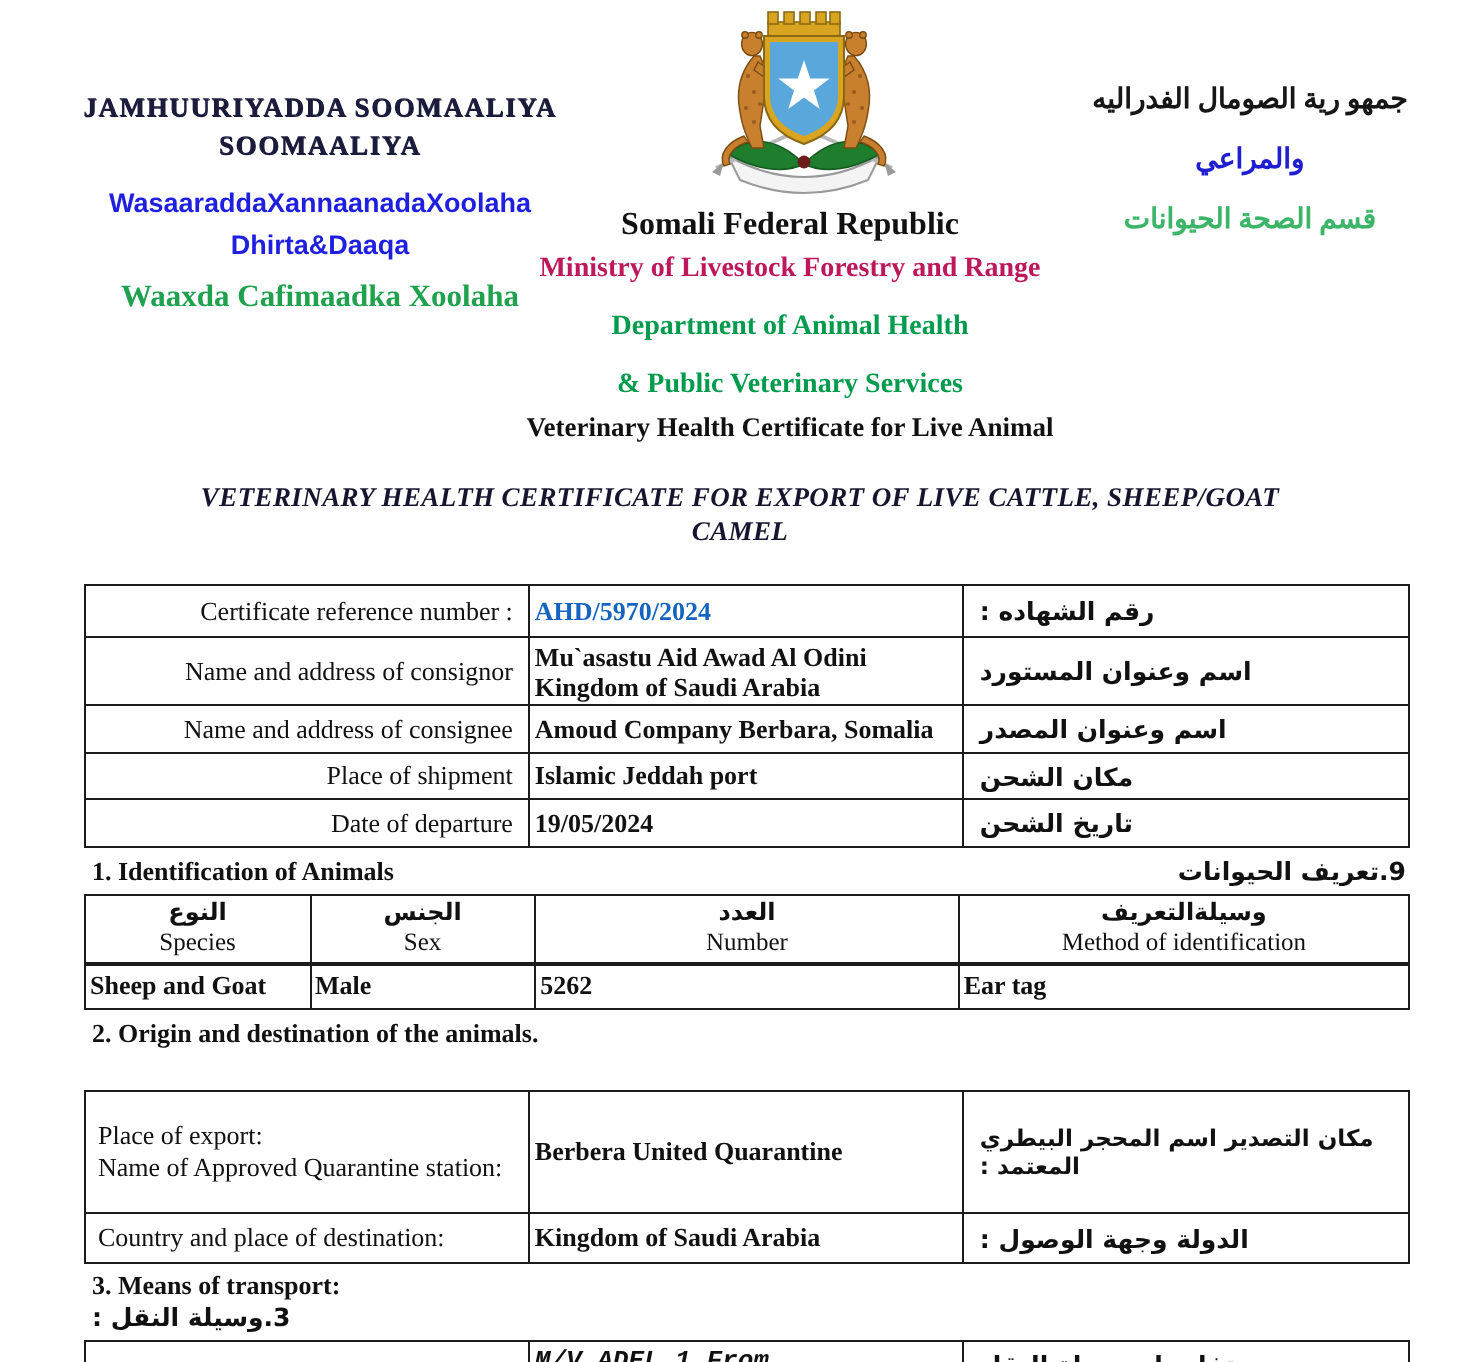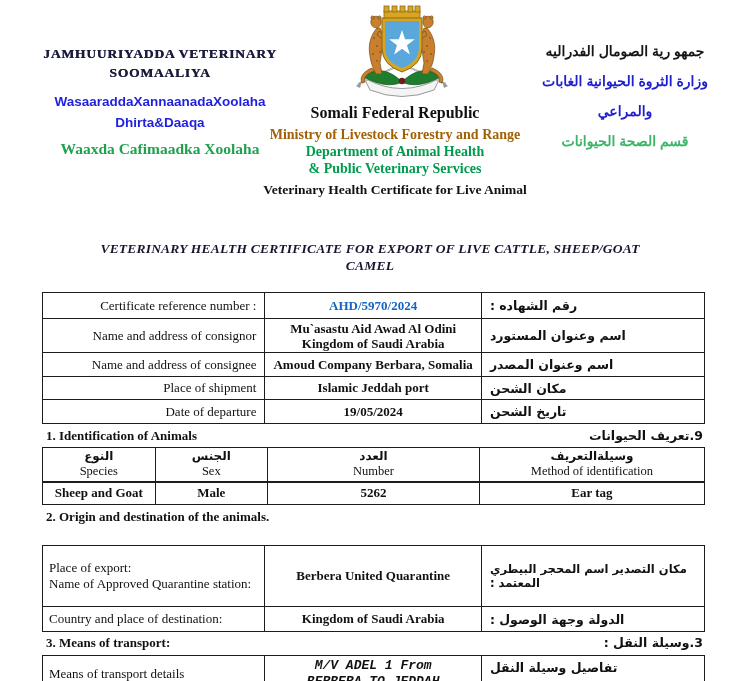--- a/index.html
+++ b/index.html
@@ -1,55 +1,55 @@
 <!DOCTYPE html>
 <html><head>
 <meta charset="utf-8">
 <style>
   * { margin:0; padding:0; box-sizing:border-box; }
   body { background:#fff; font-family:"Liberation Serif","DejaVu Serif",serif; color:#111; }
   .page { position:relative; width:740px; height:681px; overflow:hidden; background:#fff; }
 
-  .ar { font-family:Liberation Sans, sans-serif; direction:rtl; }
+  .ar { font-family:Liberation Serif, serif; direction:rtl; }
 
   
   .hdr-left { position:absolute; left:36px; top:44px; width:248px; text-align:center; }
   .hdr-left .deco { font-weight:bold; font-size:13.5px; letter-spacing:0.8px; color:#1b1b3c;
                     text-shadow:0.4px 0.4px 0 #1b1b3c; line-height:19px; }
   .hdr-left .blue-sans { font-family:"Liberation Sans",sans-serif; font-weight:bold;
                     font-size:13.5px; color:#1f1fe0; line-height:21px; margin-top:7px; }
   .hdr-left .green-serif { font-weight:bold; font-size:15.5px; color:#1fa14e; margin-top:7px; }
 
   .emblem { position:absolute; left:346px; top:4px; width:112px; height:100px; }
 
   .hdr-center { position:absolute; left:205px; top:104px; width:380px; text-align:center; }
   .hdr-center .country { font-weight:bold; font-size:16px; color:#111; }
-  .hdr-center .ministry { font-weight:bold; font-size:14px; color:#a16207; margin-top:5px; }
-  .hdr-center .dept { font-weight:bold; font-size:14px; color:#009b4c; margin-top:1px; }
+  .hdr-center .ministry { font-weight:bold; font-size:14px; color:#be185d; margin-top:5px; }
+  .hdr-center .dept { font-weight:bold; font-size:14px; color:#009b4c; margin-top:13px; }
   .hdr-center .cert { font-weight:bold; font-size:13.5px; color:#111; margin-top:5px; }
   .hdr-center .cert-ar { font-weight:bold; font-size:13px; color:#22a456; margin-top:2px; }
 
   .hdr-right { position:absolute; left:522px; top:36px; width:206px; text-align:center; }
   .hdr-right div { font-weight:bold; font-size:14px; line-height:30px; }
   .hdr-right .l-black { color:#161616; }
   .hdr-right .l-blue { color:#1f1fd0; }
   .hdr-right .l-green { color:#3cb569; }
 
   
   .doc-title { position:absolute; top:240px; left:0; width:740px; text-align:center;
                font-weight:bold; font-style:italic; font-size:13.5px; color:#15152e;
                line-height:17px; letter-spacing:0.2px; }
 
   
   .content { position:absolute; left:42px; top:292px; width:663px; }
   table { width:100%; border-collapse:collapse; table-layout:fixed; }
   td { border:1.5px solid #1c1c1c; font-size:13px; vertical-align:middle; overflow:hidden; }
   .lbl-r { text-align:right; padding:1px 8px 1px 4px; }
   .lbl-l { text-align:left; padding:1px 4px 1px 6px; }
-  .val { text-align:center; font-weight:bold; padding:1px 2px; }
+  .val { text-align:left; font-weight:bold; padding:1px 2px; }
   .ar-cell { font-family:"DejaVu Sans",sans-serif; direction:rtl; text-align:left;
              font-weight:bold; font-size:12.5px; padding:1px 4px 1px 8px; }
   .pre { white-space:pre-line; }
   .italic { font-style:italic;font-family:Liberation Mono, monospace; }
 
   .sec-row { display:flex; justify-content:space-between; align-items:baseline;
              font-weight:bold; font-size:13px; margin:4px 2px 0 4px; }
   .sec-row .ar-sec { font-family:"DejaVu Sans",sans-serif; direction:rtl; font-size:12.5px; }
 
   .t-info td:nth-child(1){ width:33.6%; } .t-info td:nth-child(2){ width:32.7%; }
@@ -65,33 +65,33 @@
   .t-animal .hdr .ha { font-family:"DejaVu Sans",sans-serif; direction:rtl; font-weight:bold;
                        font-size:12px; line-height:15px; display:block; }
   .t-animal .hdr .he { font-size:12.5px; line-height:15px; display:block; }
   .t-animal .data td { height:23px; }
 
   .t-origin { margin-top:20px; }
   .t-origin td:nth-child(1){ width:33.6%; } .t-origin td:nth-child(2){ width:32.7%; }
   .t-origin tr:nth-child(1) td{ height:61px; } .t-origin tr:nth-child(2) td{ height:25px; }
   .t-origin .ar-cell { vertical-align:middle; }
 
-  .sec3 { margin-top:3px; }
+  .sec3 { margin-top:3px;flex-direction:column; }
   .t-transport { margin-top:4px; }
   .t-transport td:nth-child(1){ width:33.6%; } .t-transport td:nth-child(2){ width:32.7%; }
   .t-transport td { height:36px; }
   .t-transport .ar-cell { vertical-align:top; padding-top:4px; }
 </style>
 </head>
 <body>
 
 <div class="page">
 
   <div class="hdr-left">
-    <div class="deco">JAMHUURIYADDA VETERINARY</div>
+    <div class="deco">JAMHUURIYADDA SOOMAALIYA</div>
     <div class="deco">SOOMAALIYA</div>
     <div class="blue-sans" style="margin-top:9px;">WasaaraddaXannaanadaXoolaha</div>
     <div class="blue-sans" style="margin-top:0;">Dhirta&amp;Daaqa</div>
     <div class="green-serif">Waaxda Cafimaadka Xoolaha</div>
   </div>
 
   <div class="emblem">
     <svg width="112" height="100" viewBox="0 0 112 100" xmlns="http://www.w3.org/2000/svg">
 
       <path d="M18,74 Q56,95 94,74 L88,86 Q56,99 24,86 Z" fill="#f4f4f4" stroke="#999" stroke-width="1"></path>
@@ -157,21 +157,20 @@
   <div class="hdr-center">
     <div class="country">Somali Federal Republic</div>
     <div class="ministry">Ministry of Livestock Forestry and Range</div>
     <div class="dept">Department of Animal Health</div>
     <div class="dept">&amp; Public Veterinary Services</div>
     <div class="cert">Veterinary Health Certificate for Live Animal</div>
   </div>
 
   <div class="hdr-right ar">
     <div class="l-black">جمهو رية الصومال الفدراليه</div>
-    <div class="l-blue">وزارة الثروة الحيوانية الغابات</div>
     <div class="l-blue">والمراعي</div>
     <div class="l-green">قسم الصحة الحيوانات</div>
   </div>
 
   <div class="doc-title">
     <div>VETERINARY HEALTH CERTIFICATE FOR EXPORT OF LIVE CATTLE, SHEEP/GOAT</div>
     <div>CAMEL</div>
   </div>
 
   <div class="content">

